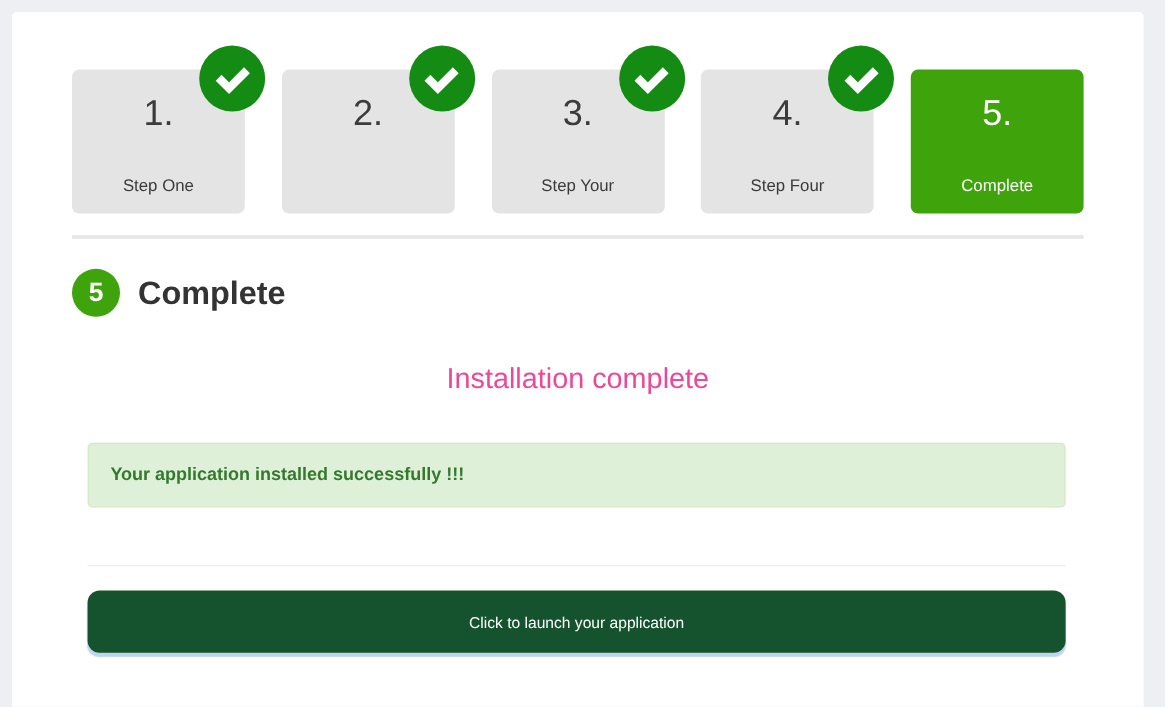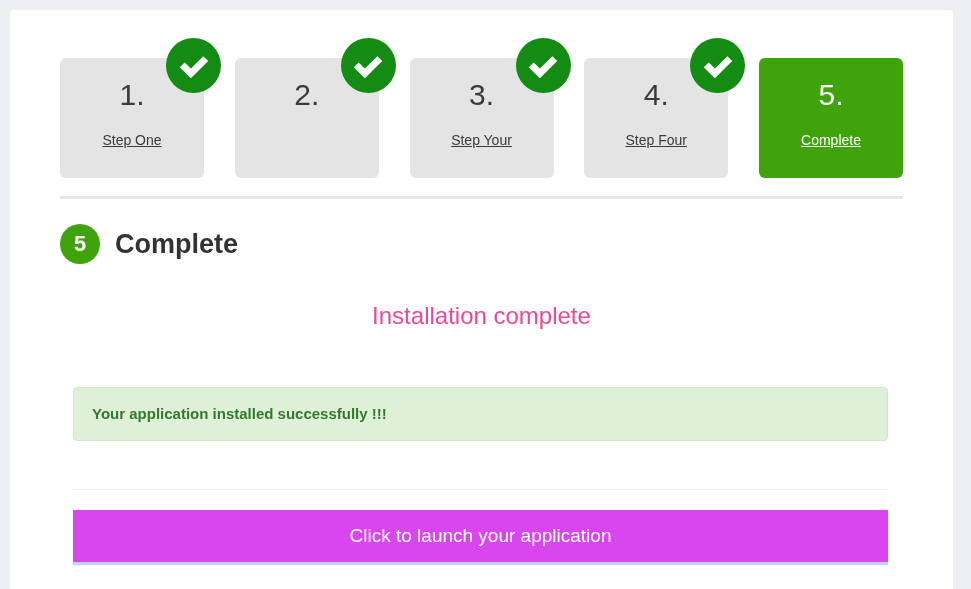--- a/index.html
+++ b/index.html
@@ -31,24 +31,23 @@
     text-align: center;
     cursor: pointer;
   }
   .step.active { background: #3fa30c; }
   .step-num {
     margin-top: 22px;
     font-size: 30px; line-height: 1;
     color: #3b3b3b;
   }
   .step-lbl {
-    margin-top: 22px;
+    margin-top: 36px;
     font-size: 14px;
     color: #3b3b3b;
-    text-decoration: underline;
   }
   .step.active .step-num, .step.active .step-lbl { color: #ffffff; }
   .badge-check {
     position: absolute;
     top: -20px; right: -17px;
     width: 55px; height: 55px;
     border-radius: 50%;
     background: #148c14;
     display: flex; align-items: center; justify-content: center;
   }
@@ -73,43 +72,43 @@
   }
   
   .subtitle {
     margin-top: 38px;
     text-align: center;
     font-size: 24px;
     color: #ec4899;
   }
   .inner { margin: 0 15px 0 13px; }
   .alert-success {
-    margin-top: 57px;
+    margin-top: 39px;
     background: #dff0d8;
     border: 1px solid #d2e8c4;
     border-radius: 4px;
     padding: 16px 18px;
     font-size: 15px; font-weight: bold;
     color: #35792f;
     line-height: 20px;
   }
   .rule {
     border: none;
     border-top: 1px solid #ededed;
     margin: 48px 0 0 0;
   }
   .launch-btn {
     display: block;
     margin-top: 20px;
     width: 100%; height: 52px;
-    background: #d946ef;
+    background: #14532d;
     border: none;
-    border-radius: 0;
+    border-radius: 10px;
     color: #ffffff;
-    font-size: 19px;
+    font-size: 13px;
     font-family: "Liberation Sans", sans-serif;
     cursor: pointer;
     box-shadow: 0 3px 1px #bdd5f0;
   }
 </style>
 </head>
 <body>
 
 <div class="card">
 

